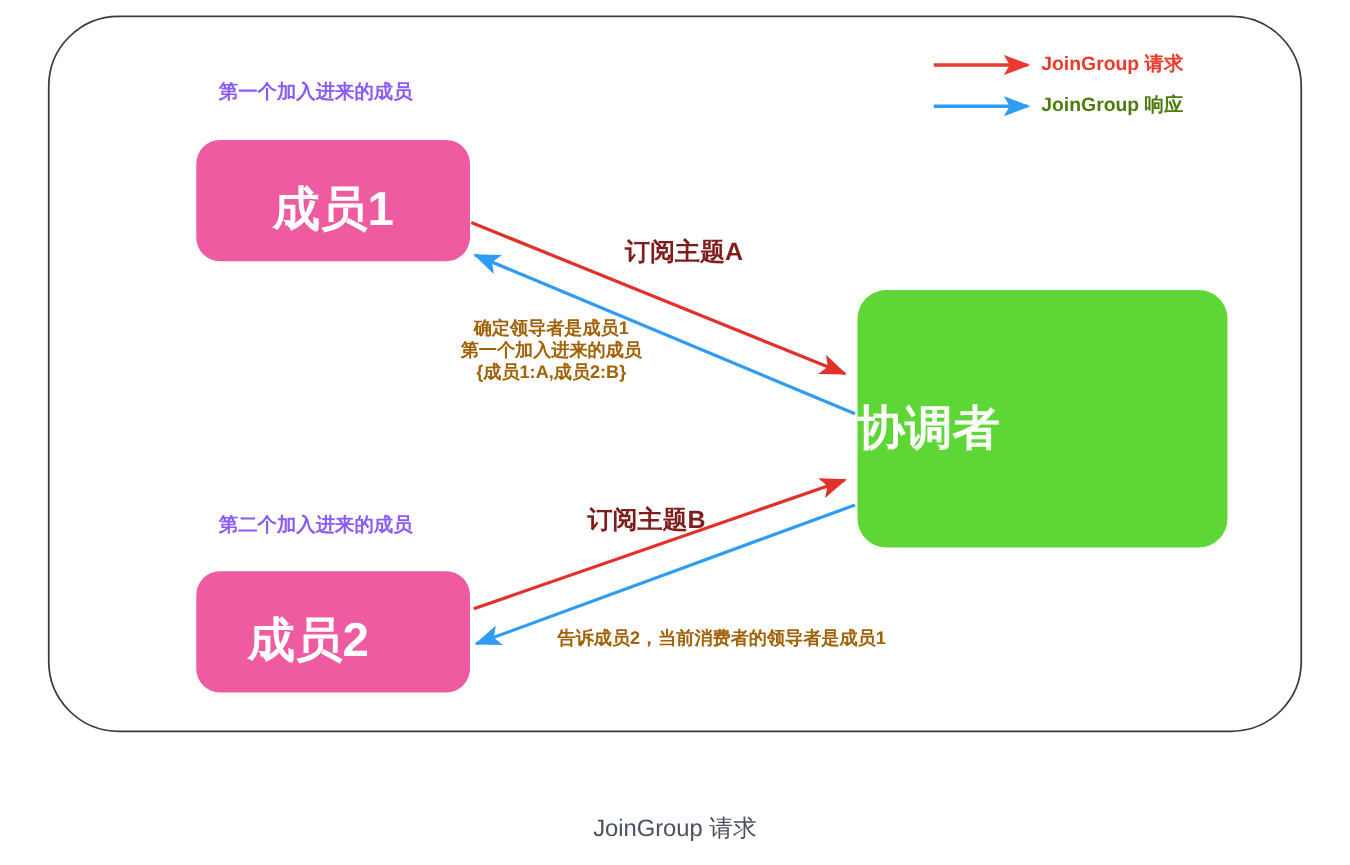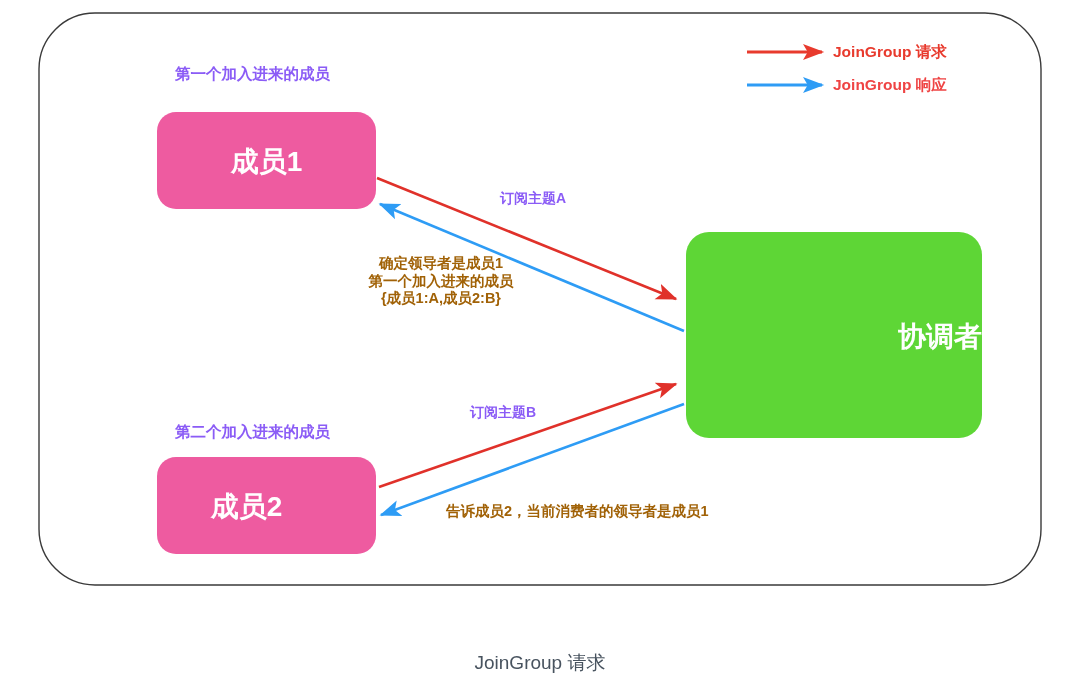--- a/index.html
+++ b/index.html
@@ -26,43 +26,43 @@
     height: 692px;
   }
   
   .lbl {
     position: absolute;
     white-space: nowrap;
     font-weight: bold;
     line-height: 1.22;
   }
   .node-title {
-    font-size: 28px;
+    font-size: 38px;
     color: #ffffff;
     font-weight: bold;
   }
   .cap-member {
     font-size: 15.5px;
     color: #8b5cf6;
   }
   .red-txt {
-    font-size: 14px;
-    color: #8b5cf6;
+    font-size: 20px;
+    color: #7f1d1d;
   }
   .blue-txt {
     font-size: 14.5px;
     color: #a16207;
     text-align: center;
   }
   .legend-txt {
     font-size: 15.5px;
     font-weight: bold;
   }
   .legend-red { color: #e83a2d; }
-  .legend-blue { color: #ef4444; }
+  .legend-blue { color: #4d7c0f; }
   .caption {
     position: absolute;
     left: 0;
     width: 1080px;
     text-align: center;
     font-size: 19px;
     color: #48535f;
     font-weight: normal;
   }
 </style>
@@ -108,25 +108,25 @@
   </svg>
 
   <div class="lbl legend-txt legend-red" style="left:833px; top:43px;">JoinGroup 请求</div>
 
   <div class="lbl legend-txt legend-blue" style="left:833px; top:76px;">JoinGroup 响应</div>
 
   <div class="lbl cap-member" style="left:175px; top:65px;">第一个加入进来的成员</div>
 
   <div class="lbl node-title" style="left:157px; top:145px; width:219px; text-align:center;">成员1</div>
 
-  <div class="lbl cap-member" style="left:175px; top:412px;margin-top:11px;">第二个加入进来的成员</div>
+  <div class="lbl cap-member" style="left:175px; top:412px;">第二个加入进来的成员</div>
 
   <div class="lbl node-title" style="left:157px; top:490px; width:179px; text-align:center;">成员2</div>
 
-  <div class="lbl node-title" style="left:686px; top:320px; width:296px; text-align:right;">协调者</div>
+  <div class="lbl node-title" style="left:686px; top:320px; width:296px; text-align:left;">协调者</div>
 
   <div class="lbl red-txt" style="left:500px; top:190px;">订阅主题A</div>
 
   <div class="lbl blue-txt" style="left:330px; top:255px; width:222px;">
     <div>确定领导者是成员1</div>
     <div>第一个加入进来的成员</div>
     <div>{成员1:A,成员2:B}</div>
   </div>
 
   <div class="lbl red-txt" style="left:470px; top:404px;">订阅主题B</div>

